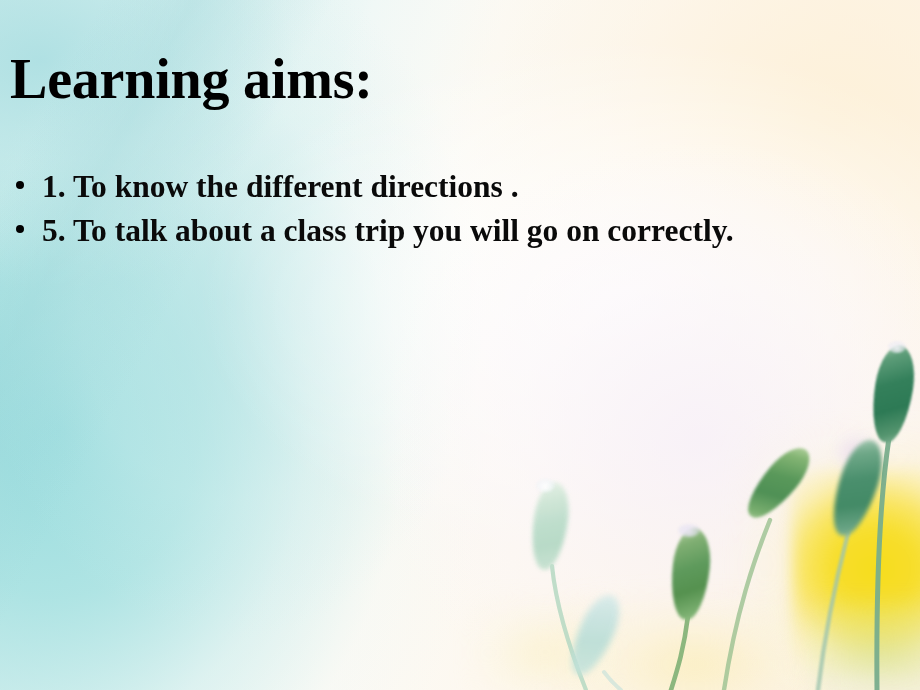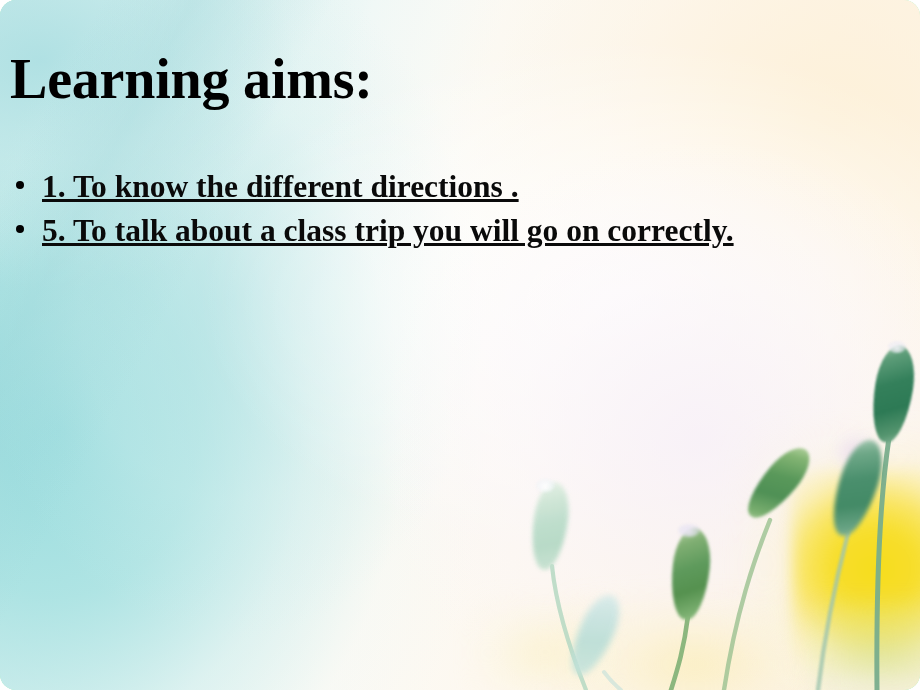--- a/index.html
+++ b/index.html
@@ -11,21 +11,20 @@
   body {
     font-family: "Liberation Serif", "DejaVu Serif", serif;
   }
 
   #slide {
     position: relative;
     width: 920px;
     height: 690px;
     overflow: hidden;
     background: #86efac;
-    border-radius: 16px;
   }
 
   
   .bg-layer {
     position: absolute;
     inset: 0;
     pointer-events: none;
   }
 
   
@@ -291,21 +290,20 @@
   }
   .bullet-item {
     position: relative;
     display: block;
     padding-left: 34px;
     margin: 0 0 4px 0;
     font-size: 31.5px;
     line-height: 1.27;
     font-weight: bold;
     color: #0a0a0a;
-    text-decoration: underline;
   }
   .bullet-item .marker {
     position: absolute;
     left: 8px;
     top: 0.46em;
     width: 8px;
     height: 8px;
     border-radius: 50%;
     background: #000000;
   }

